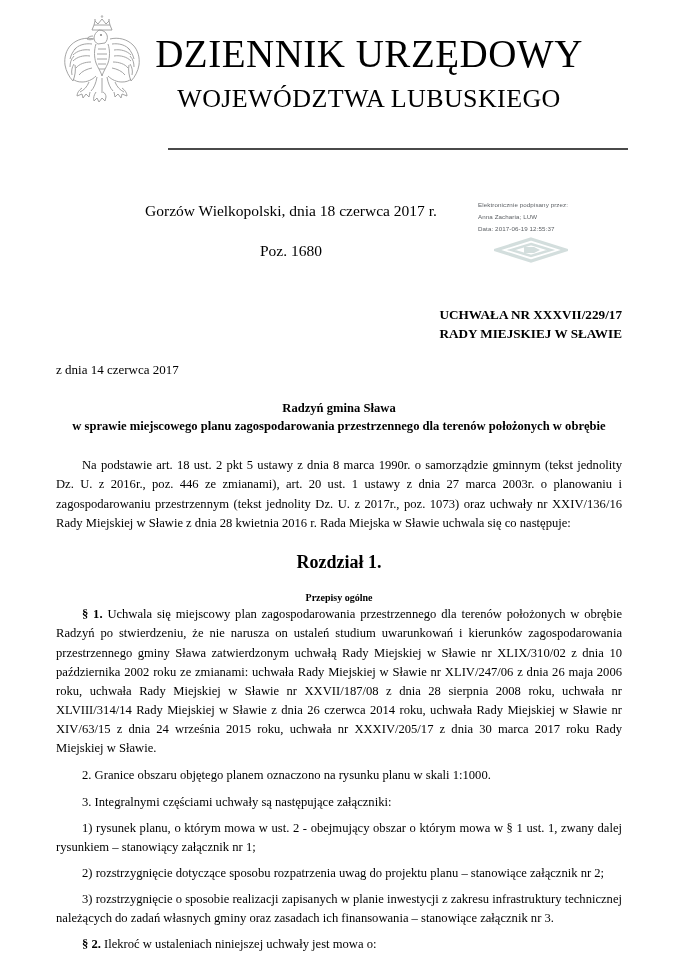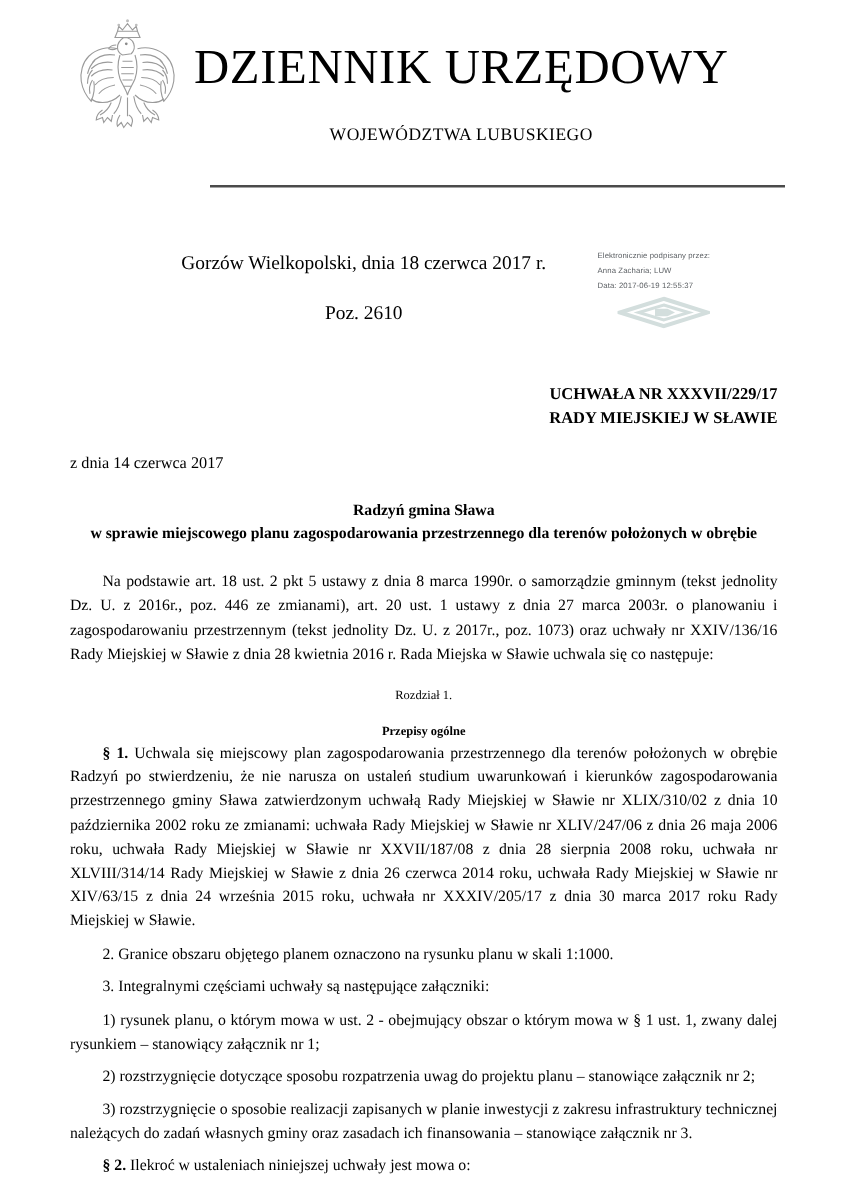--- a/index.html
+++ b/index.html
@@ -43,23 +43,23 @@
     text-align: center;
     padding-left: 60px;
   }
   .title-main {
     font-size: 39px;
     letter-spacing: 0.5px;
     line-height: 1.05;
     white-space: nowrap;
   }
   .title-sub {
-    font-size: 14px;
+    font-size: 26px;
     letter-spacing: 0.4px;
-    margin-top: 26px;
+    margin-top: 9px;
     white-space: nowrap;
   }
 
   .masthead-rule {
     position: absolute;
     left: 112px;
     right: -6px;
     top: 148px;
     height: 2px;
     background: #4a4a4a;
@@ -134,22 +134,22 @@
   .para {
     text-align: justify;
     text-justify: inter-word;
     margin: 0 0 8px 0;
   }
   .para.indent { text-indent: 26px; }
   .para.tight { margin-bottom: 7px; }
 
   .chapter-head {
     text-align: center;
-    font-weight: normal;
-    font-size: 10px;
+    font-weight: bold;
+    font-size: 18px;
     margin: 16px 0 0 0;
   }
   .chapter-sub {
     text-align: center;
     font-weight: bold;
     font-size: 10px;
     margin: 14px 0 0 0;
   }
   .sec-mark { font-weight: bold; }
 </style>
@@ -200,21 +200,21 @@
     <div class="masthead-titles">
       <div class="title-main">DZIENNIK URZĘDOWY</div>
       <div class="title-sub">WOJEWÓDZTWA LUBUSKIEGO</div>
     </div>
 
     <div class="masthead-rule"></div>
   </div>
 
   <div class="issue-block">
     <div class="issue-line">Gorzów Wielkopolski, dnia 18 czerwca 2017 r.</div>
-    <div class="poz-line">Poz. 2610</div>
+    <div class="poz-line">Poz. 1680</div>
 
     <div class="esignature">
       <div class="esig-line">Elektronicznie podpisany przez:</div>
       <div class="esig-line">Anna Zacharia; LUW</div>
       <div class="esig-line">Data: 2017-06-19 12:55:37</div>
       <div class="esig-logo">
         <svg viewBox="0 0 74 26" xmlns="http://www.w3.org/2000/svg">
           <polygon points="37,2 72,13 37,24 2,13" fill="none" stroke="#d3dedd" stroke-width="3.2"></polygon>
           <polygon points="37,7 57,13 37,19 17,13" fill="none" stroke="#d3dedd" stroke-width="2.4"></polygon>
           <path d="M30 10 h10 l6 3 l-6 3 h-10 z" fill="#d3dedd"></path>

